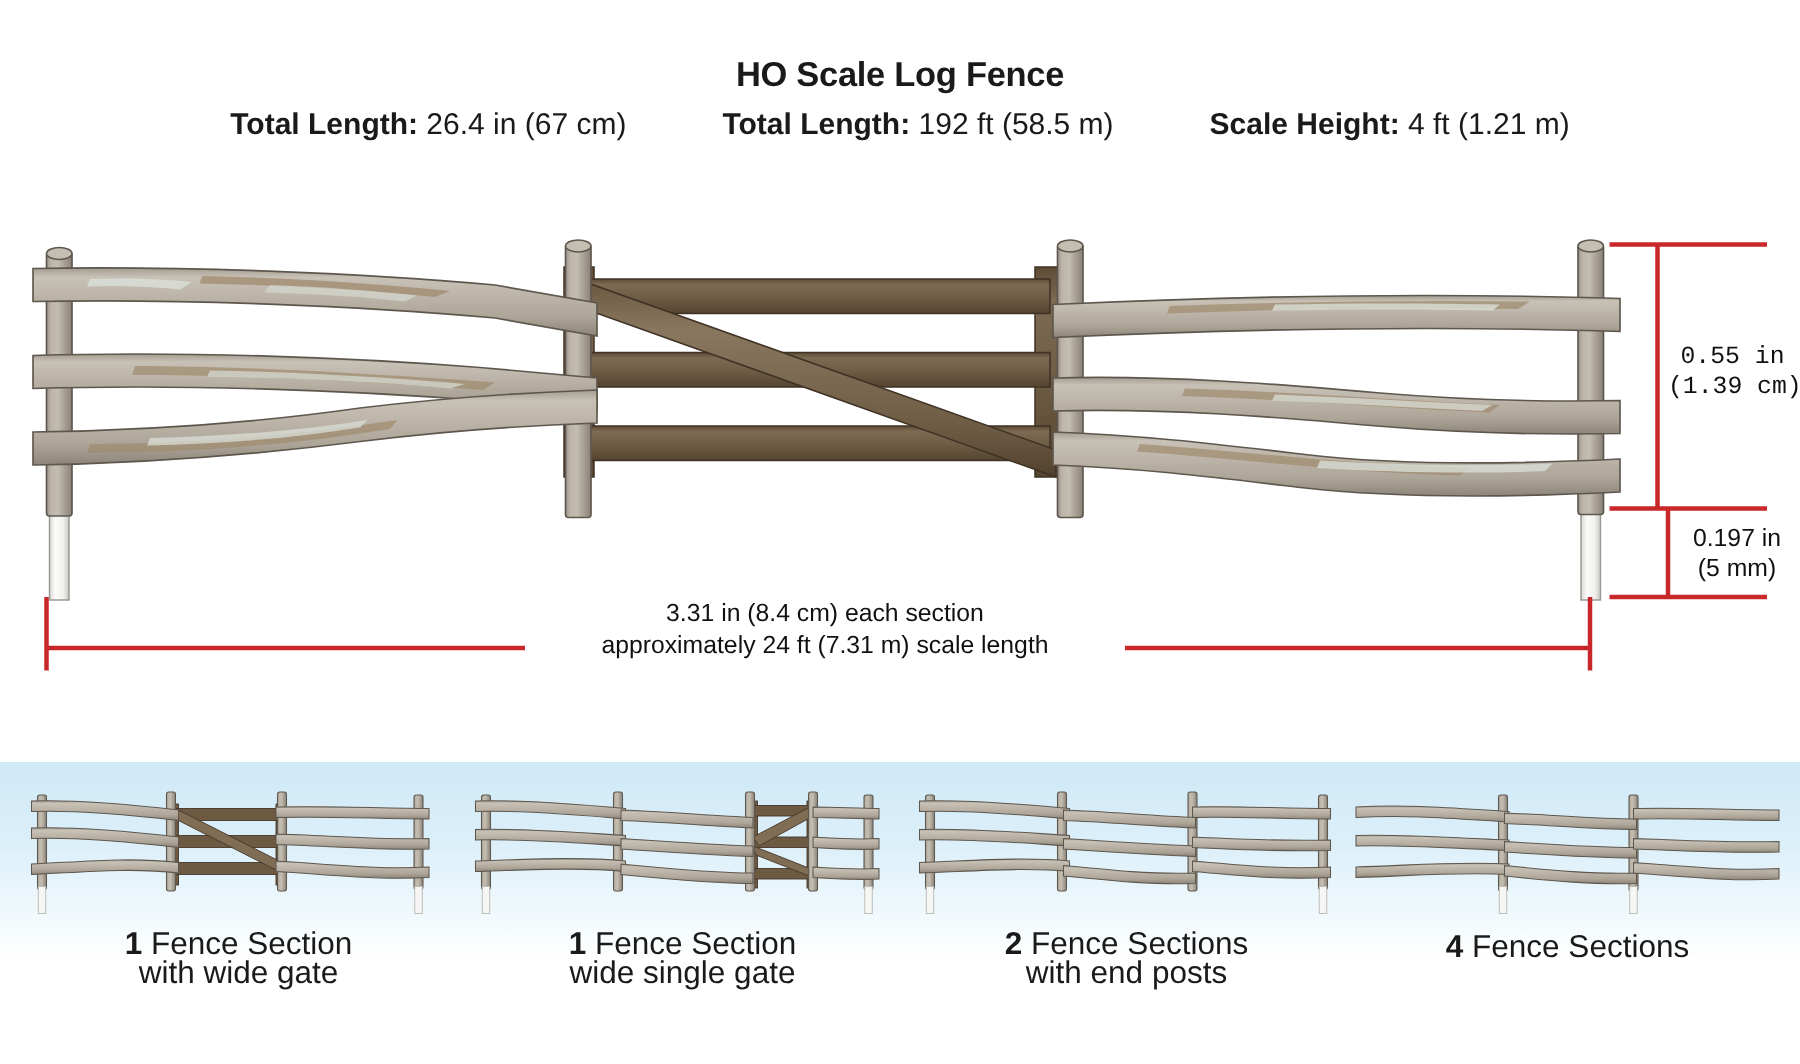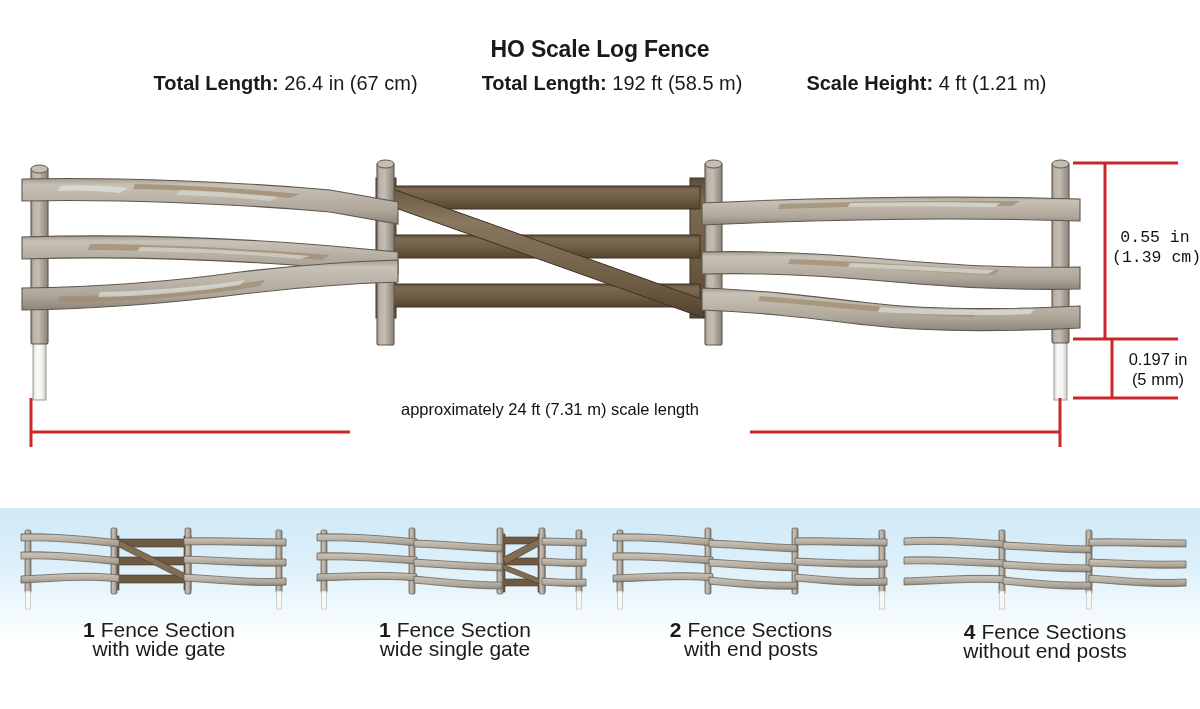--- a/index.html
+++ b/index.html
@@ -181,20 +181,21 @@
 
   <div class="dimtext" id="dim-height">
     <div>0.55 in</div>
     <div>(1.39 cm)</div>
   </div>
   <div class="dimtext" id="dim-pin">
     <div>0.197 in</div>
     <div>(5 mm)</div>
   </div>
   <div class="dimtext" id="dim-bottom">
+    <div>3.31 in (8.4 cm) each section</div>
     <div>approximately 24 ft (7.31 m) scale length</div>
   </div>
 
   <div id="strip">
 
     <svg class="thumb" style="left:14px;" width="290" height="110" viewBox="0 0 290 110">
       <g>
         <rect x="98" y="28" width="7" height="54" fill="#6e5a43" stroke="#45372a" stroke-width="0.6"></rect>
         <rect x="170" y="28" width="7" height="54" fill="#6e5a43" stroke="#45372a" stroke-width="0.6"></rect>
         <rect x="101" y="31" width="73" height="8" fill="#6e5a43" stroke="#45372a" stroke-width="0.6"></rect>
@@ -301,16 +302,15 @@
     <div class="caption" style="left:345px;top:113px;width:220px;">
       <div><b>1</b><span> Fence Section</span></div>
       <div>wide single gate</div>
     </div>
     <div class="caption" style="left:641px;top:113px;width:220px;">
       <div><b>2</b><span> Fence Sections</span></div>
       <div>with end posts</div>
     </div>
     <div class="caption" style="left:935px;top:115px;width:220px;">
       <div><b>4</b><span> Fence Sections</span></div>
-      <div>without end posts</div>
     </div>
   </div>
 </div>
 
 </body></html>

